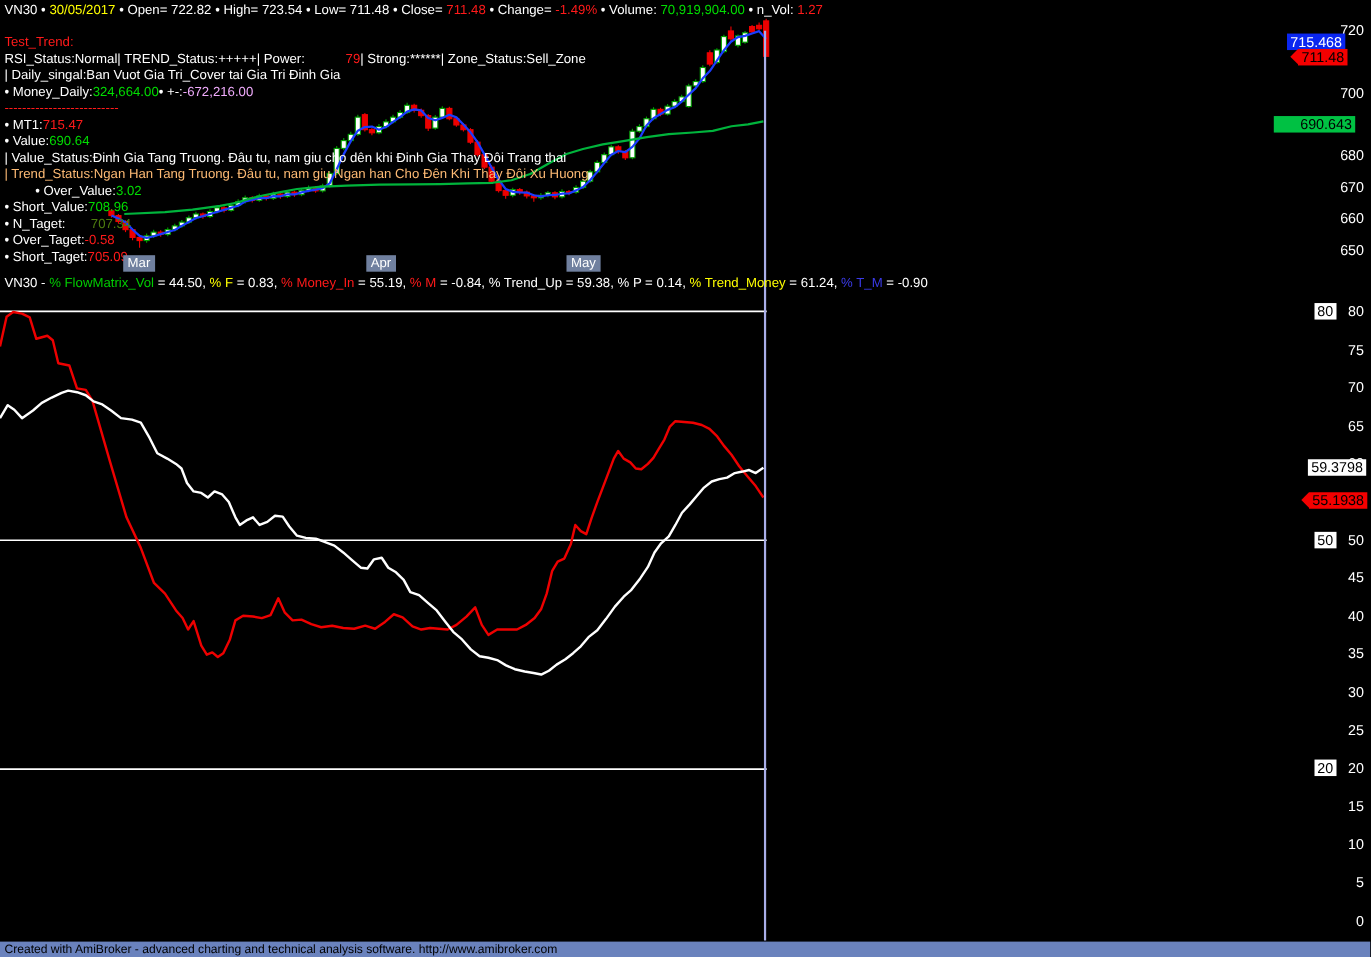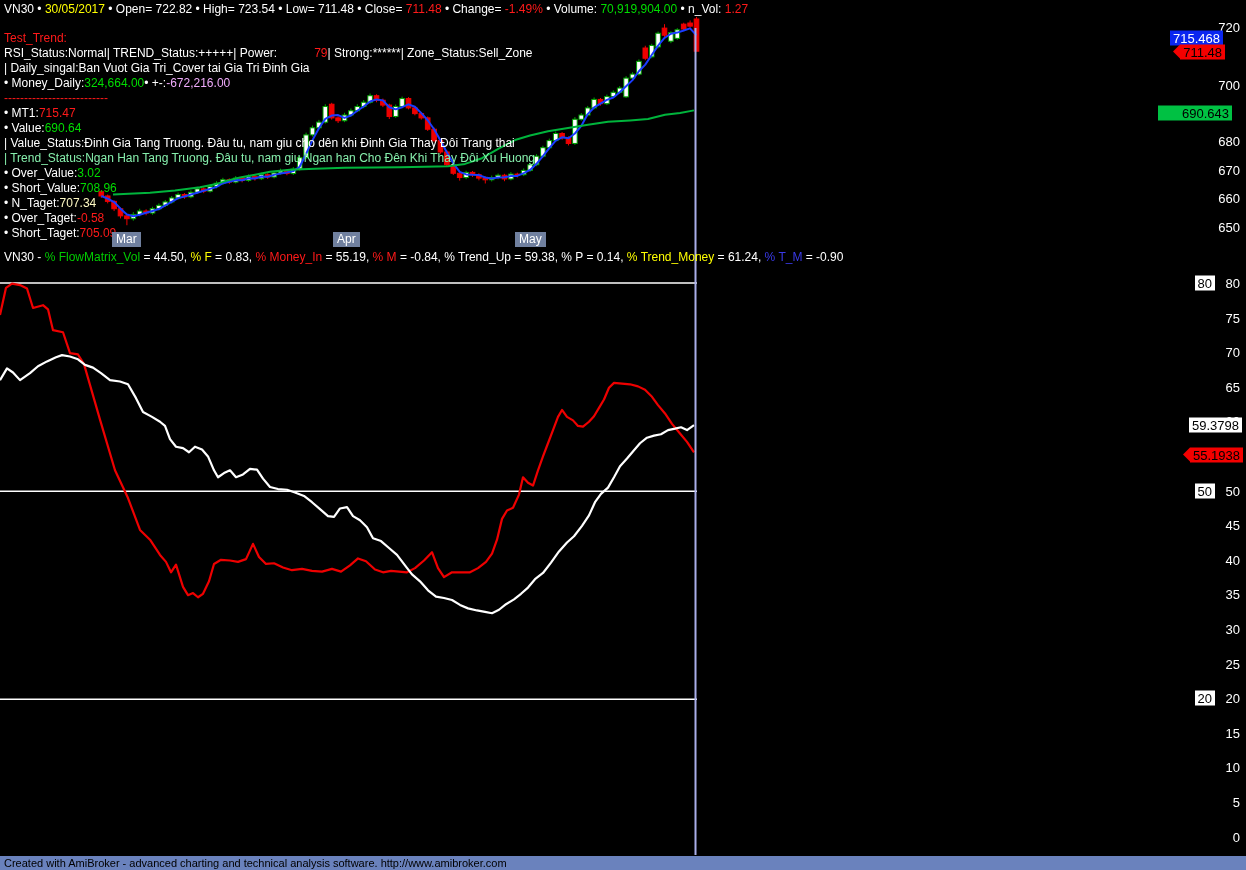--- a/index.html
+++ b/index.html
@@ -245,24 +245,24 @@
 
   <div id="annotations">
       <div class="ann-line"><span style="color: rgb(255, 26, 26);">Test_Trend:</span></div>
       <div class="ann-line"><span style="color: rgb(255, 255, 255);">RSI_Status:Normal| TREND_Status:+++++| Power:</span><span style="color: rgb(255, 26, 26); margin-left: 37px;">79</span><span style="color: rgb(255, 255, 255);">| Strong:******| Zone_Status:Sell_Zone</span></div>
       <div class="ann-line"><span style="color: rgb(255, 255, 255);">| Daily_singal:Ban Vuot Gia Tri_Cover tai Gia Tri Đinh Gia</span></div>
       <div class="ann-line"><span style="color: rgb(255, 255, 255);">• Money_Daily:</span><span style="color: rgb(0, 221, 0);">324,664.00</span><span style="color: rgb(255, 255, 255);">• +-:</span><span style="color: #f0abfc;">-672,216.00</span></div>
       <div class="ann-line"><span style="color: rgb(255, 26, 26);">--------------------------</span></div>
       <div class="ann-line"><span style="color: rgb(255, 255, 255);">• MT1:</span><span style="color: rgb(255, 26, 26);">715.47</span></div>
       <div class="ann-line"><span style="color: rgb(255, 255, 255);">• Value:</span><span style="color: rgb(0, 221, 0);">690.64</span></div>
       <div class="ann-line"><span style="color: rgb(255, 255, 255);">| Value_Status:Đinh Gia Tang Truong. Đâu tu, nam giu cho dên khi Đinh Gia Thay Đôi Trang thai</span></div>
-      <div class="ann-line"><span style="color: #86efac;">| Trend_Status:Ngan Han Tang Truong. Đâu tu, nam giu Ngan han Cho Đên Khi Thay Đôi Xu Huong</span></div>
-      <div class="ann-line"><span style="color: rgb(255, 255, 255);">• Over_Value:</span><span style="color: rgb(0, 221, 0);">3.02</span></div>
+      <div class="ann-line"><span style="color: #fdba74;">| Trend_Status:Ngan Han Tang Truong. Đâu tu, nam giu Ngan han Cho Đên Khi Thay Đôi Xu Huong</span></div>
+      <div class="ann-line"><span style="color: rgb(255, 255, 255); margin-left: 28px;">• Over_Value:</span><span style="color: rgb(0, 221, 0);">3.02</span></div>
       <div class="ann-line"><span style="color: rgb(255, 255, 255);">• Short_Value:</span><span style="color: rgb(0, 221, 0);">708.96</span></div>
-      <div class="ann-line"><span style="color: rgb(255, 255, 255);">• N_Taget:</span><span style="color: #fef9c3;">707.34</span></div>
+      <div class="ann-line"><span style="color: rgb(255, 255, 255);">• N_Taget:</span><span style="color: #4d7c0f; margin-left: 23px;">707.34</span></div>
       <div class="ann-line"><span style="color: rgb(255, 255, 255);">• Over_Taget:</span><span style="color: rgb(255, 26, 26);">-0.58</span></div>
       <div class="ann-line"><span style="color: rgb(255, 255, 255);">• Short_Taget:</span><span style="color: rgb(255, 26, 26);">705.09</span></div>
     </div>
 
   <div id="xlabels">
       <div class="xlabel" style="left: 112px;">Mar</div>
       <div class="xlabel" style="left: 333px;">Apr</div>
       <div class="xlabel" style="left: 515px;">May</div>
     </div>
 

